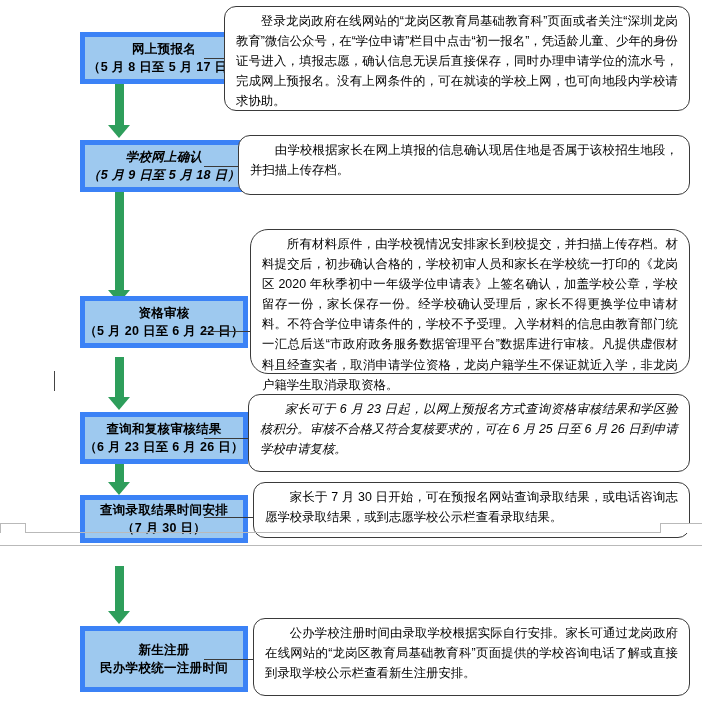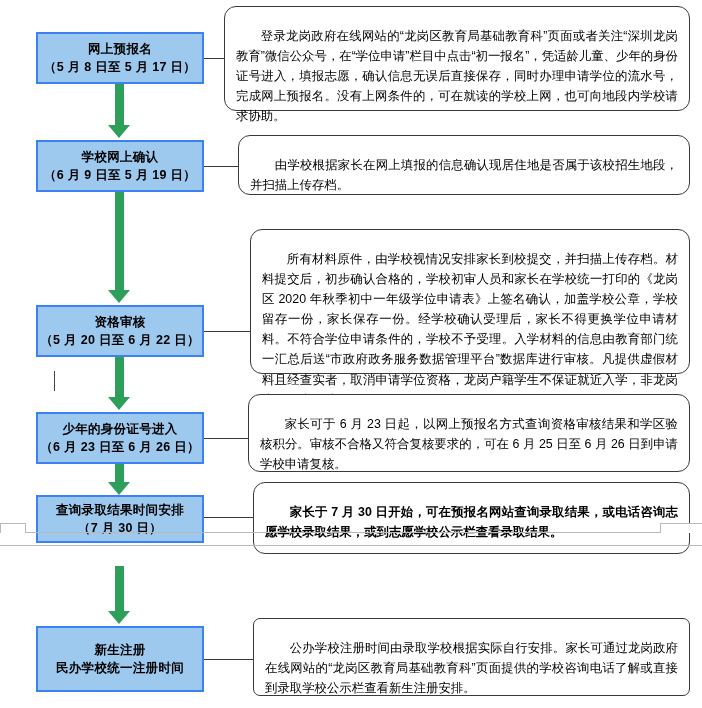--- a/index.html
+++ b/index.html
@@ -17,45 +17,46 @@
     position: relative;
     width: 702px;
     height: 708px;
   }
 
   
   .node {
     position: absolute;
     box-sizing: border-box;
     background: #9ec9ef;
-    border: 2px solid #3b82f6;
+    border: 5px solid #3b82f6;
     color: #000;
     font-size: 12.5px;
     line-height: 1.45;
     text-align: center;
     display: flex;
     flex-direction: column;
     align-items: center;
     justify-content: center;
     font-weight: bold;
     letter-spacing: 0.3px;
+    margin-left: 44px;
   }
   .node .line { white-space: nowrap; }
 
   
   .callout {
     position: absolute;
     box-sizing: border-box;
     background: #ffffff;
     border: 1px solid #3a3a3a;
     border-radius: 12px;
     color: #000;
     font-size: 12.4px;
     line-height: 1.62;
-    padding: 19px 11px 7px 11px;
+    padding: 4px 11px 7px 11px;
     text-align: justify;
     text-justify: inter-ideograph;
   }
   .callout p {
     margin: 0;
     text-indent: 2em;
   }
 
   
   .vline {
@@ -109,82 +110,82 @@
   </div>
 
   <div class="callout" style="left:224px; top:6px; width:466px; height:105px;">
     <p>登录龙岗政府在线网站的“龙岗区教育局基础教育科”页面或者关注“深圳龙岗教育”微信公众号，在“学位申请”栏目中点击“初一报名”，凭适龄儿童、少年的身份证号进入，填报志愿，确认信息无误后直接保存，同时办理申请学位的流水号，完成网上预报名。没有上网条件的，可在就读的学校上网，也可向地段内学校请求协助。</p>
   </div>
   <div class="leader" style="left:204px; top:58px; width:21px;"></div>
 
   <div class="vline" style="left:115px; top:84px; height:43px;"></div>
   <div class="arrowhead" style="left:108px; top:125px;"></div>
 
-  <div class="node" style="left:36px; top:140px; width:168px; height:52px;">
+  <div class="node" style="left:36px; top:140px; width:168px; height:52px;font-style:italic;">
     <div class="line">学校网上确认</div>
-    <div class="line">（6 月 9 日至 5 月 19 日）</div>
+    <div class="line">（5 月 9 日至 5 月 18 日）</div>
   </div>
 
   <div class="callout" style="left:238px; top:135px; width:452px; height:60px;">
     <p>由学校根据家长在网上填报的信息确认现居住地是否属于该校招生地段，并扫描上传存档。</p>
   </div>
   <div class="leader" style="left:204px; top:166px; width:35px;"></div>
 
   <div class="vline" style="left:115px; top:192px; height:100px;"></div>
   <div class="arrowhead" style="left:108px; top:290px;"></div>
 
-  <div class="node" style="left:36px; top:305px; width:168px; height:52px;">
+  <div class="node" style="left:36px; top:296px; width:168px; height:52px;">
     <div class="line">资格审核</div>
     <div class="line">（5 月 20 日至 6 月 22 日）</div>
   </div>
 
-  <div class="callout" style="left:250px; top:229px; width:440px; height:145px;">
+  <div class="callout" style="left:250px; top:229px; width:440px; height:145px;border-radius:18px;">
     <p>所有材料原件，由学校视情况安排家长到校提交，并扫描上传存档。材料提交后，初步确认合格的，学校初审人员和家长在学校统一打印的《龙岗区 2020 年秋季初中一年级学位申请表》上签名确认，加盖学校公章，学校留存一份，家长保存一份。经学校确认受理后，家长不得更换学位申请材料。不符合学位申请条件的，学校不予受理。入学材料的信息由教育部门统一汇总后送“市政府政务服务数据管理平台”数据库进行审核。凡提供虚假材料且经查实者，取消申请学位资格，龙岗户籍学生不保证就近入学，非龙岗户籍学生取消录取资格。</p>
   </div>
   <div class="leader" style="left:204px; top:331px; width:47px;"></div>
 
   <div class="stray" style="left:54px; top:371px; height:20px;"></div>
 
   <div class="vline" style="left:115px; top:357px; height:42px;"></div>
   <div class="arrowhead" style="left:108px; top:397px;"></div>
 
   <div class="node" style="left:36px; top:412px; width:168px; height:52px;">
-    <div class="line">少年的身份证号进入</div>
+    <div class="line">查询和复核审核结果</div>
     <div class="line">（6 月 23 日至 6 月 26 日）</div>
   </div>
 
-  <div class="callout" style="left:248px; top:394px; width:442px; height:78px;">
+  <div class="callout" style="left:248px; top:394px; width:442px; height:78px;font-style:italic;">
     <p>家长可于 6 月 23 日起，以网上预报名方式查询资格审核结果和学区验核积分。审核不合格又符合复核要求的，可在 6 月 25 日至 6 月 26 日到申请学校申请复核。</p>
   </div>
   <div class="leader" style="left:204px; top:438px; width:45px;"></div>
 
   <div class="vline" style="left:115px; top:464px; height:21px;"></div>
   <div class="arrowhead" style="left:108px; top:482px;"></div>
 
   <div class="node" style="left:36px; top:495px; width:168px; height:48px;align-items:center;">
     <div class="line">查询录取结果时间安排</div>
     <div class="line">（7 月 30 日）</div>
   </div>
 
-  <div class="callout" style="left:253px; top:482px; width:437px; height:72px;font-weight:bold;">
+  <div class="callout" style="left:253px; top:482px; width:437px; height:56px;">
     <p>家长于 7 月 30 日开始，可在预报名网站查询录取结果，或电话咨询志愿学校录取结果，或到志愿学校公示栏查看录取结果。</p>
   </div>
   <div class="leader" style="left:204px; top:517px; width:50px;"></div>
 
   <div class="sep" style="top:532px;"></div>
   <div class="sep" style="top:545px;"></div>
   <div class="sep-tab" style="left:0px; top:523px; width:24px;"></div>
   <div class="sep-tab" style="left:660px; top:523px; width:42px;"></div>
 
   <div class="vline" style="left:115px; top:566px; height:47px;"></div>
   <div class="arrowhead" style="left:108px; top:611px;"></div>
 
   <div class="node" style="left:36px; top:626px; width:168px; height:66px;">
     <div class="line">新生注册</div>
     <div class="line">民办学校统一注册时间</div>
   </div>
 
-  <div class="callout" style="left:253px; top:618px; width:437px; height:78px;border-radius:7px;">
+  <div class="callout" style="left:253px; top:618px; width:437px; height:78px;">
     <p>公办学校注册时间由录取学校根据实际自行安排。家长可通过龙岗政府在线网站的“龙岗区教育局基础教育科”页面提供的学校咨询电话了解或直接到录取学校公示栏查看新生注册安排。</p>
   </div>
   <div class="leader" style="left:204px; top:659px; width:50px;"></div>
 
 </div>
 
 </body></html>

